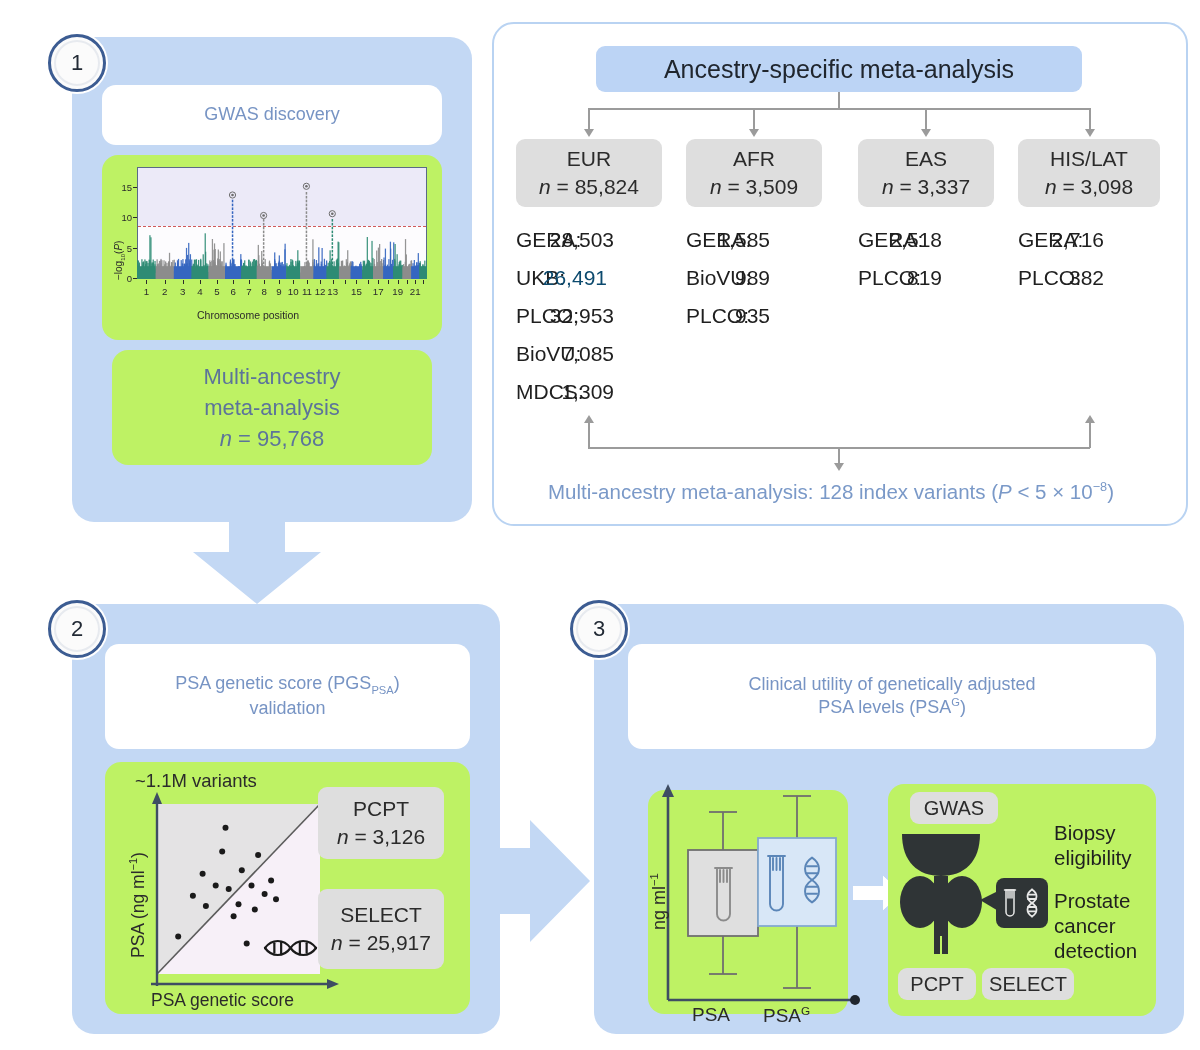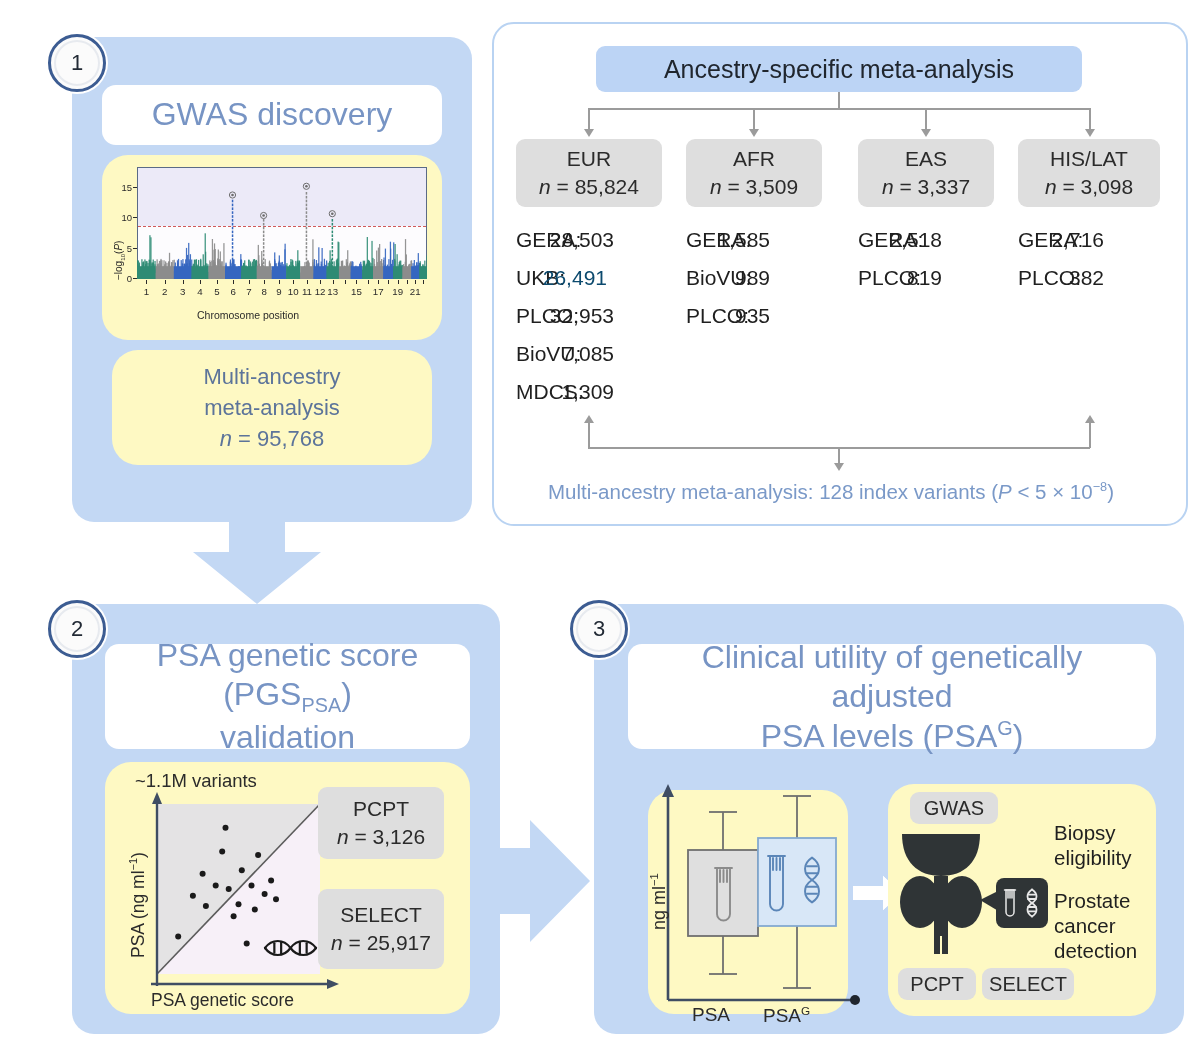--- a/index.html
+++ b/index.html
@@ -4,25 +4,25 @@
 <style>
   html,body{margin:0;padding:0;background:#ffffff;}
   body{width:1200px;height:1050px;font-family:"Liberation Sans",sans-serif;position:relative;overflow:hidden;}
 
   .stage{position:absolute;left:0;top:0;width:1200px;height:1050px;}
 
   
   .panel{position:absolute;background:#c3d8f4;border-radius:22px;}
   .panel.outlined{background:#ffffff;border:2px solid #b9d3f2;}
 
-  .whitecard{position:absolute;background:#fef9c3;border-radius:26px;}
+  .whitecard{position:absolute;background:#bef264;border-radius:16px;}
 
   .ptitle{
     position:absolute;display:flex;align-items:center;justify-content:center;
-    text-align:center;color:#7794c4;font-size:32px;line-height:1.22;
+    text-align:center;color:#7794c4;font-size:18px;line-height:1.22;
     background:#ffffff;border-radius:14px;padding:6px 10px;box-sizing:border-box;
   }
 
   
   .badge{
     position:absolute;width:52px;height:52px;border-radius:50%;
     background:#fbfbfb;border:3px solid #3c5c92;
     box-shadow:0 0 0 2px #ffffff;
     display:flex;align-items:center;justify-content:center;
     font-size:22px;color:#222a35;z-index:40;

